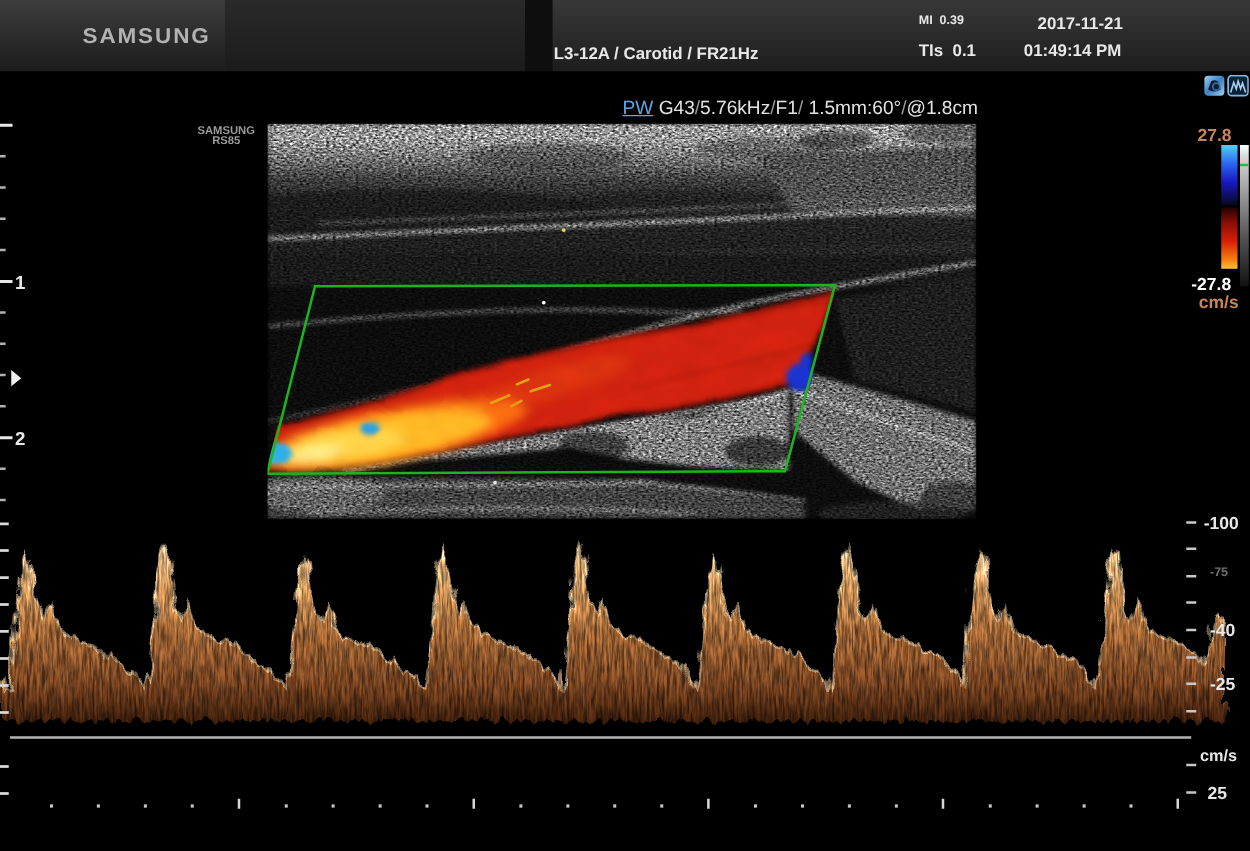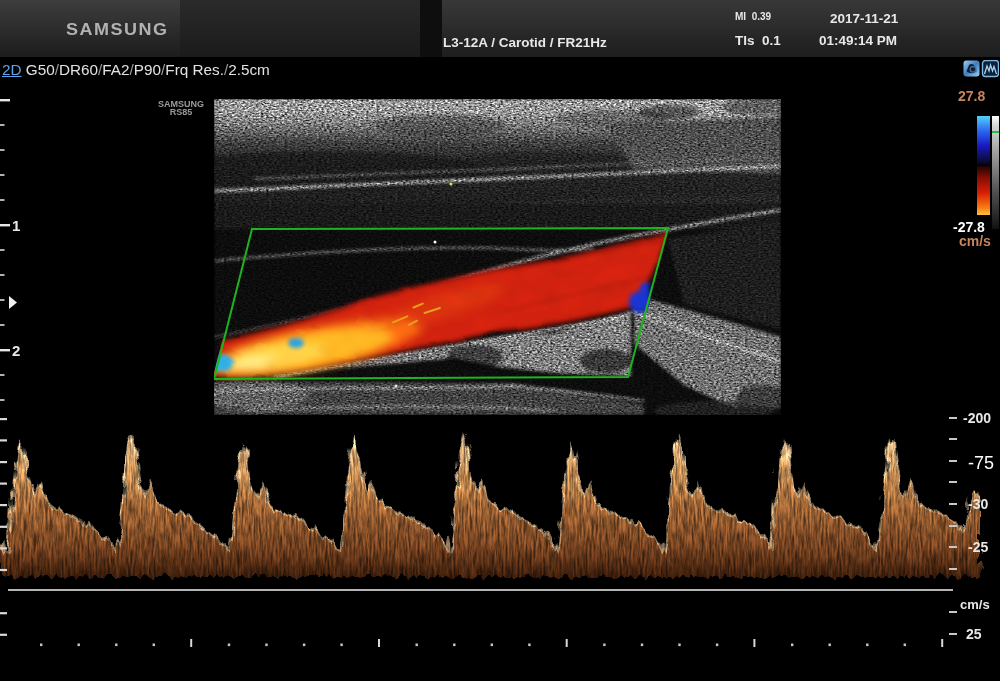--- a/index.html
+++ b/index.html
@@ -14,21 +14,21 @@
 <div class="abs" style="left:180px;top:0;width:240px;height:57px;background:linear-gradient(#2a2a2a,#1b1b1b)"></div>
 <div class="abs" style="left:420px;top:0;width:22px;height:57px;background:#0e0e0e"></div>
 <div class="abs" style="left:442px;top:0;width:558px;height:57px;background:linear-gradient(#383838,#1d1d1d)"></div>
 <div class="abs" style="left:66px;top:19px;font-size:18px;font-weight:bold;letter-spacing:1.5px;color:#b2b2b2;transform:scaleY(0.95)">SAMSUNG</div>
 <div class="abs" style="left:443px;top:35px;font-size:13.5px;font-weight:bold;color:#e8e8e8">L3-12A / Carotid / FR21Hz</div>
 <div class="abs" style="left:735px;top:11px;font-size:10px;font-weight:bold;color:#e8e8e8">MI&nbsp;&nbsp;0.39</div>
 <div class="abs" style="left:735px;top:33px;font-size:13.5px;font-weight:bold;color:#e8e8e8">TIs&nbsp;&nbsp;0.1</div>
 <div class="abs" style="left:830px;top:11px;font-size:13.5px;font-weight:bold;color:#e8e8e8">2017-11-21</div>
 <div class="abs" style="left:819px;top:33px;font-size:13.5px;font-weight:bold;color:#e8e8e8">01:49:14 PM</div>
 
-<div class="abs" style="left:2px;top:61px;font-size:15.3px;color:#e2e2e2"><span class="blue">2D</span> G50<span class="sl">/</span>DR60<span class="sl">/</span>FA2<span class="sl">/</span>P90<span class="sl">/</span>Frq Res.<span class="sl">/</span>2.5cm</div>
+<div class="abs" style="left:498px;top:78px;font-size:15.3px;color:#e2e2e2"><span class="blue">PW</span> G43<span class="sl">/</span>5.76kHz<span class="sl">/</span>F1<span class="sl">/</span> 1.5mm:60°<span class="sl">/</span>@1.8cm</div>
 
 <svg class="abs" style="left:963px;top:60px" width="36" height="18" viewBox="0 0 36 18">
 <defs>
 <linearGradient id="icg" x1="0" y1="0" x2="1" y2="1">
 <stop offset="0" stop-color="#9ed2f2"></stop>
           <stop offset="0.5" stop-color="#3f7fc0"></stop>
           <stop offset="1" stop-color="#9ed2f2"></stop>
 </linearGradient>
 </defs>
 <rect x="0.5" y="0.5" width="16" height="16" rx="3" fill="url(#icg)"></rect>
@@ -161,21 +161,21 @@
 </g>
 <circle cx="221" cy="143" r="1.5" fill="#ffffff"></circle>
 <circle cx="237" cy="85" r="1.5" fill="#e8e050"></circle>
 <circle cx="182" cy="287" r="1.5" fill="#e8e8e8"></circle>
 </svg>
 
 <div class="abs" style="left:977px;top:116px;width:13px;height:50px;background:linear-gradient(#55d0f8,#2a66f0 30%,#1818c0 60%,#0a0a30 92%,#000)"></div>
 <div class="abs" style="left:977px;top:166px;width:13px;height:49px;background:linear-gradient(#200402,#8a0e04 25%,#d81e06 55%,#f87d10 85%,#ffc040)"></div>
 <div class="abs" style="left:992px;top:116px;width:7px;height:113px;background:linear-gradient(#ffffff,#d8d8d8 8%,#999 35%,#555 65%,#111)"></div>
 <div class="abs" style="left:992px;top:131px;width:7px;height:2px;background:#1fbf40"></div>
-<div class="abs" style="left:958px;top:88px;font-size:14px;font-weight:bold;color:#c8845a">27.8</div>
+<div class="abs" style="left:958px;top:100px;font-size:14px;font-weight:bold;color:#c8845a">27.8</div>
 <div class="abs" style="left:953px;top:219px;font-size:14px;font-weight:bold;color:#ffffff">-27.8</div>
 <div class="abs" style="left:959px;top:233px;font-size:14px;font-weight:bold;color:#c8845a">cm/s</div>
 
 <svg class="abs" style="left:0;top:408px" width="1000" height="273" viewBox="0 0 1000 273">
 <defs>
 <linearGradient id="spg" x1="0" y1="408" x2="0" y2="590" gradientUnits="userSpaceOnUse">
   <stop offset="0.12" stop-color="#e6c091"></stop>
   <stop offset="0.35" stop-color="#c08a52"></stop>
   <stop offset="0.55" stop-color="#965f32"></stop>
   <stop offset="0.78" stop-color="#6b3c1d"></stop>
@@ -212,23 +212,23 @@
 <div class="abs" style="left:949px;top:416.8px;width:8px;height:2.2px;background:#c8c8c8"></div>
     <div class="abs" style="left:949px;top:438.1px;width:8px;height:2.2px;background:#c8c8c8"></div>
     <div class="abs" style="left:949px;top:459.8px;width:8px;height:2.2px;background:#c8c8c8"></div>
     <div class="abs" style="left:949px;top:481.3px;width:8px;height:2.2px;background:#c8c8c8"></div>
     <div class="abs" style="left:949px;top:502.8px;width:8px;height:2.2px;background:#c8c8c8"></div>
     <div class="abs" style="left:949px;top:524.5px;width:8px;height:2.2px;background:#c8c8c8"></div>
     <div class="abs" style="left:949px;top:546.1px;width:8px;height:2.2px;background:#c8c8c8"></div>
     <div class="abs" style="left:949px;top:567.7px;width:8px;height:2.2px;background:#c8c8c8"></div>
     <div class="abs" style="left:949px;top:610.9px;width:8px;height:2.2px;background:#c8c8c8"></div>
     <div class="abs" style="left:949px;top:632.5px;width:8px;height:2.2px;background:#c8c8c8"></div>
-    <div class="abs" style="left:963px;top:410.0px;font-size:14px;font-weight:bold;color:#e8e8e8">-200</div>
-    <div class="abs" style="left:968px;top:453.0px;font-size:18px;font-weight:normal;color:#ffffff">-75</div>
-    <div class="abs" style="left:968px;top:496.0px;font-size:14px;font-weight:bold;color:#e8e8e8">-30</div>
+    <div class="abs" style="left:963px;top:410.0px;font-size:14px;font-weight:bold;color:#e8e8e8">-100</div>
+    <div class="abs" style="left:968px;top:453.0px;font-size:10px;font-weight:bold;color:#737373">-75</div>
+    <div class="abs" style="left:968px;top:496.0px;font-size:14px;font-weight:bold;color:#e8e8e8">-40</div>
     <div class="abs" style="left:968px;top:539.0px;font-size:14px;font-weight:bold;color:#e8e8e8">-25</div>
     <div class="abs" style="left:966px;top:625.7px;font-size:14px;font-weight:bold;color:#e8e8e8">25</div>
     <div class="abs" style="left:960px;top:597px;font-size:13px;font-weight:bold;color:#e8e8e8">cm/s</div>
 
 <svg class="abs" style="left:0;top:408px" width="1000" height="273" viewBox="0 0 1000 273">
       <rect x="40.0" y="235.5" width="2.4" height="2.6" fill="#c8c8c8"></rect>
       <rect x="77.5" y="235.5" width="2.4" height="2.6" fill="#c8c8c8"></rect>
       <rect x="115.1" y="235.5" width="2.4" height="2.6" fill="#c8c8c8"></rect>
       <rect x="152.6" y="235.5" width="2.4" height="2.6" fill="#c8c8c8"></rect>
       <rect x="190.2" y="231" width="2" height="8" fill="#d8d8d8"></rect>

